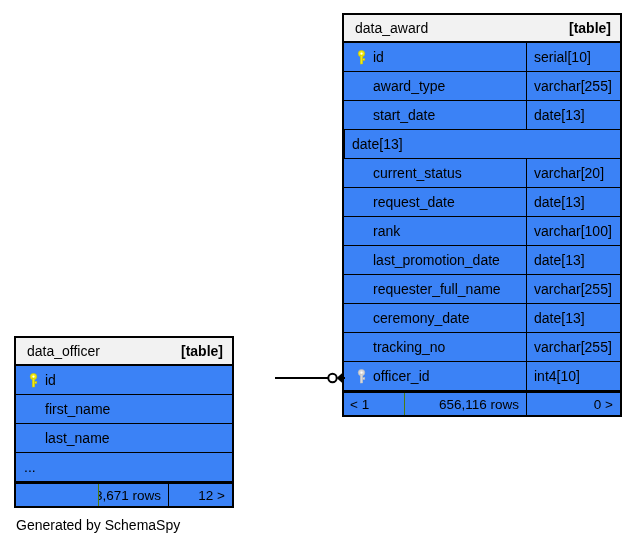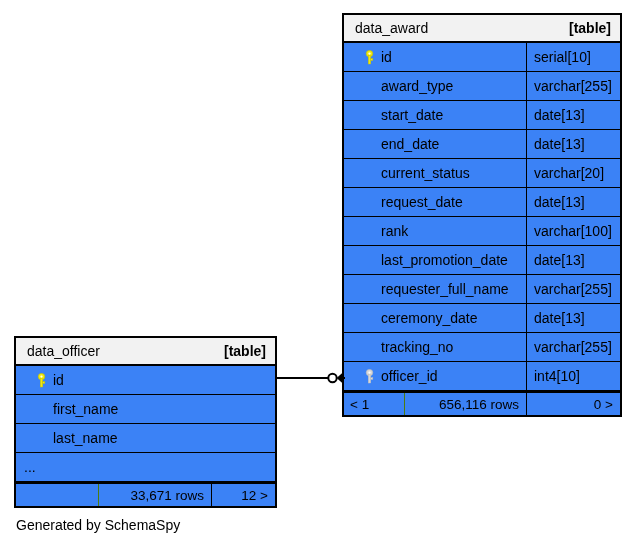--- a/index.html
+++ b/index.html
@@ -51,21 +51,21 @@
     box-sizing: border-box;
     font-size: 14px;
     color: #000000;
   }
   .er-row:last-of-type { border-bottom: none; }
 
   .cell-name {
     flex: 1 1 auto;
     display: flex;
     align-items: center;
-    padding-left: 16px;
+    padding-left: 8px;
     box-sizing: border-box;
     white-space: nowrap;
     overflow: hidden;
   }
   .cell-type {
     flex: 0 0 94px;
     display: flex;
     align-items: center;
     padding-left: 7px;
     box-sizing: border-box;
@@ -110,21 +110,21 @@
     width: 280px;
   }
   #table-data-award .cell-type { flex: 0 0 94px; }
   #table-data-award .foot-left  { flex: 0 0 60px; }
   #table-data-award .foot-mid   { flex: 1 1 auto; }
   #table-data-award .foot-right { flex: 0 0 94px; }
 
   #table-data-officer {
     left: 14px;
     top: 336px;
-    width: 263px;
+    width: 220px;
   }
   #table-data-officer .foot-left  { flex: 0 0 82px; }
   #table-data-officer .foot-mid   { flex: 1 1 auto; }
   #table-data-officer .foot-right { flex: 0 0 64px; }
   #table-data-officer .er-row.ellipsis .cell-name { padding-left: 6px; }
 
   
   .connector {
     position: absolute;
     left: 274px;
@@ -180,24 +180,20 @@
 
     <div class="er-row">
       <div class="cell-name">
         <span class="key-slot"></span>
         <span class="col-label">start_date</span>
       </div>
       <div class="cell-type">date[13]</div>
     </div>
 
     <div class="er-row">
-      <div class="cell-name">
-        <span class="key-slot"></span>
-        <span class="col-label">end_date</span>
-      </div>
       <div class="cell-type">date[13]</div>
     </div>
 
     <div class="er-row">
       <div class="cell-name">
         <span class="key-slot"></span>
         <span class="col-label">current_status</span>
       </div>
       <div class="cell-type">varchar[20]</div>
     </div>

